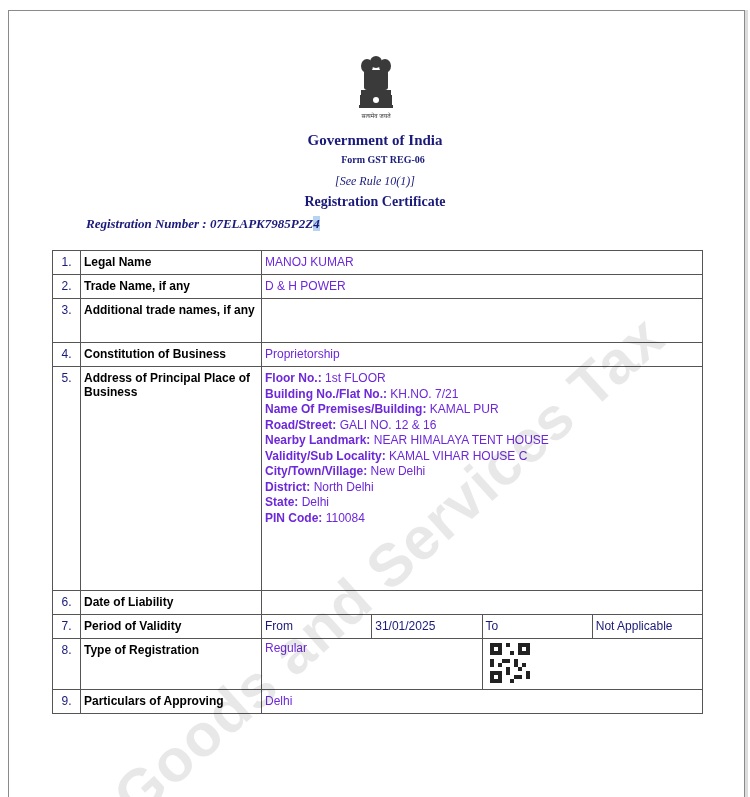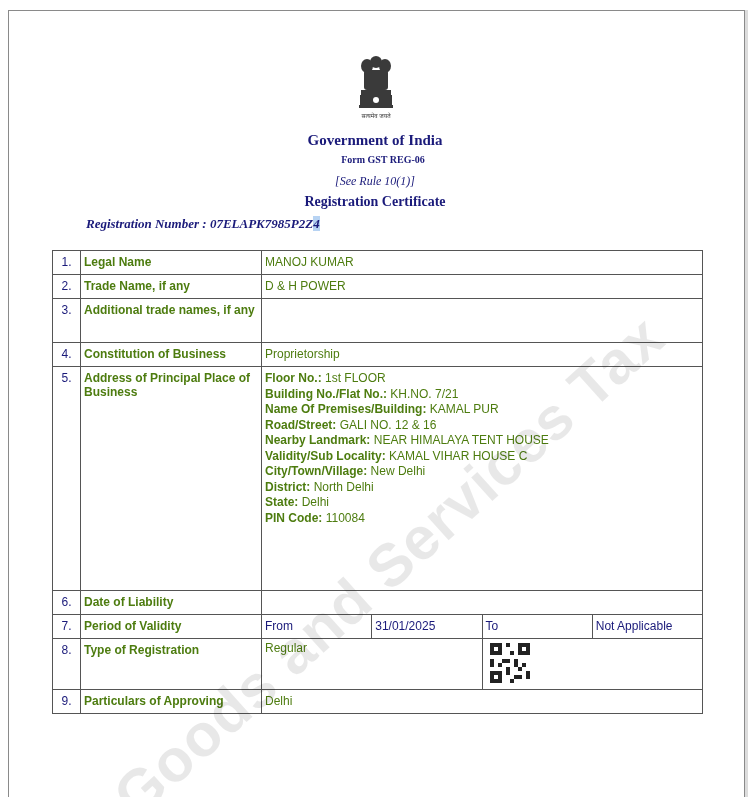--- a/index.html
+++ b/index.html
@@ -36,22 +36,22 @@
   }
   .regno .sel { background: #b7d3f3; }
 
   table.cert {
     position: absolute; left: 52px; top: 250px; width: 651px;
     border-collapse: collapse; table-layout: fixed;
     font-size: 12px; color: #1a1a7a;
   }
   table.cert td { border: 1px solid #555555; vertical-align: top; padding: 4px 3px 3px 3px; line-height: 14px; }
   table.cert td.num { width: 27px; text-align: center; padding-left: 0; padding-right: 0; }
-  table.cert td.lbl { width: 174px; font-weight: bold; color: #4d7c0f; }
-  table.cert td.val { color: #4d7c0f; }
+  table.cert td.lbl { width: 174px; font-weight: bold; color: #000000; }
+  table.cert td.val { color: #6d28d9; }
   .addr-line { line-height: 15.5px; }
   .addr-line b { font-weight: bold; text-align: right; }
   td.sub { padding: 4px 3px; }
   .qr {
     width: 40px; height: 40px; margin-left: 4px; margin-top: 0px;
   }
   .sig-area { position: relative; height: 80px; }
   .sig-title { font-weight: bold; color: #1a1a7a; }
   .sig-box {
     position: absolute; left: 228px; top: 28px; width: 180px;

